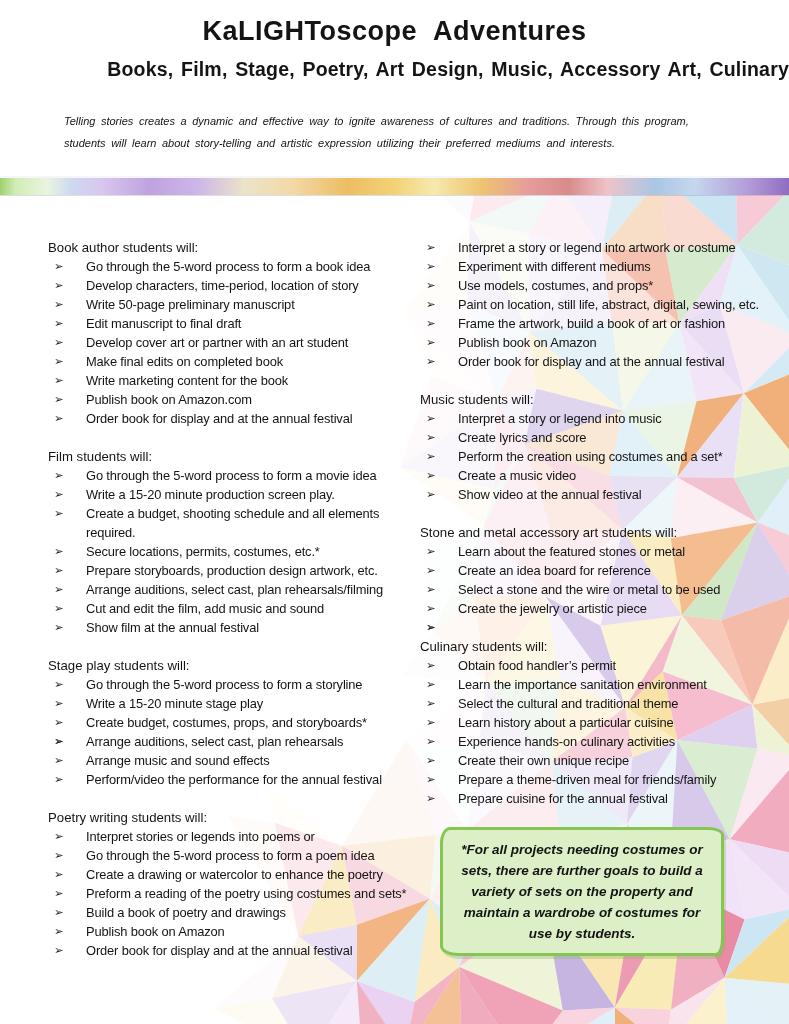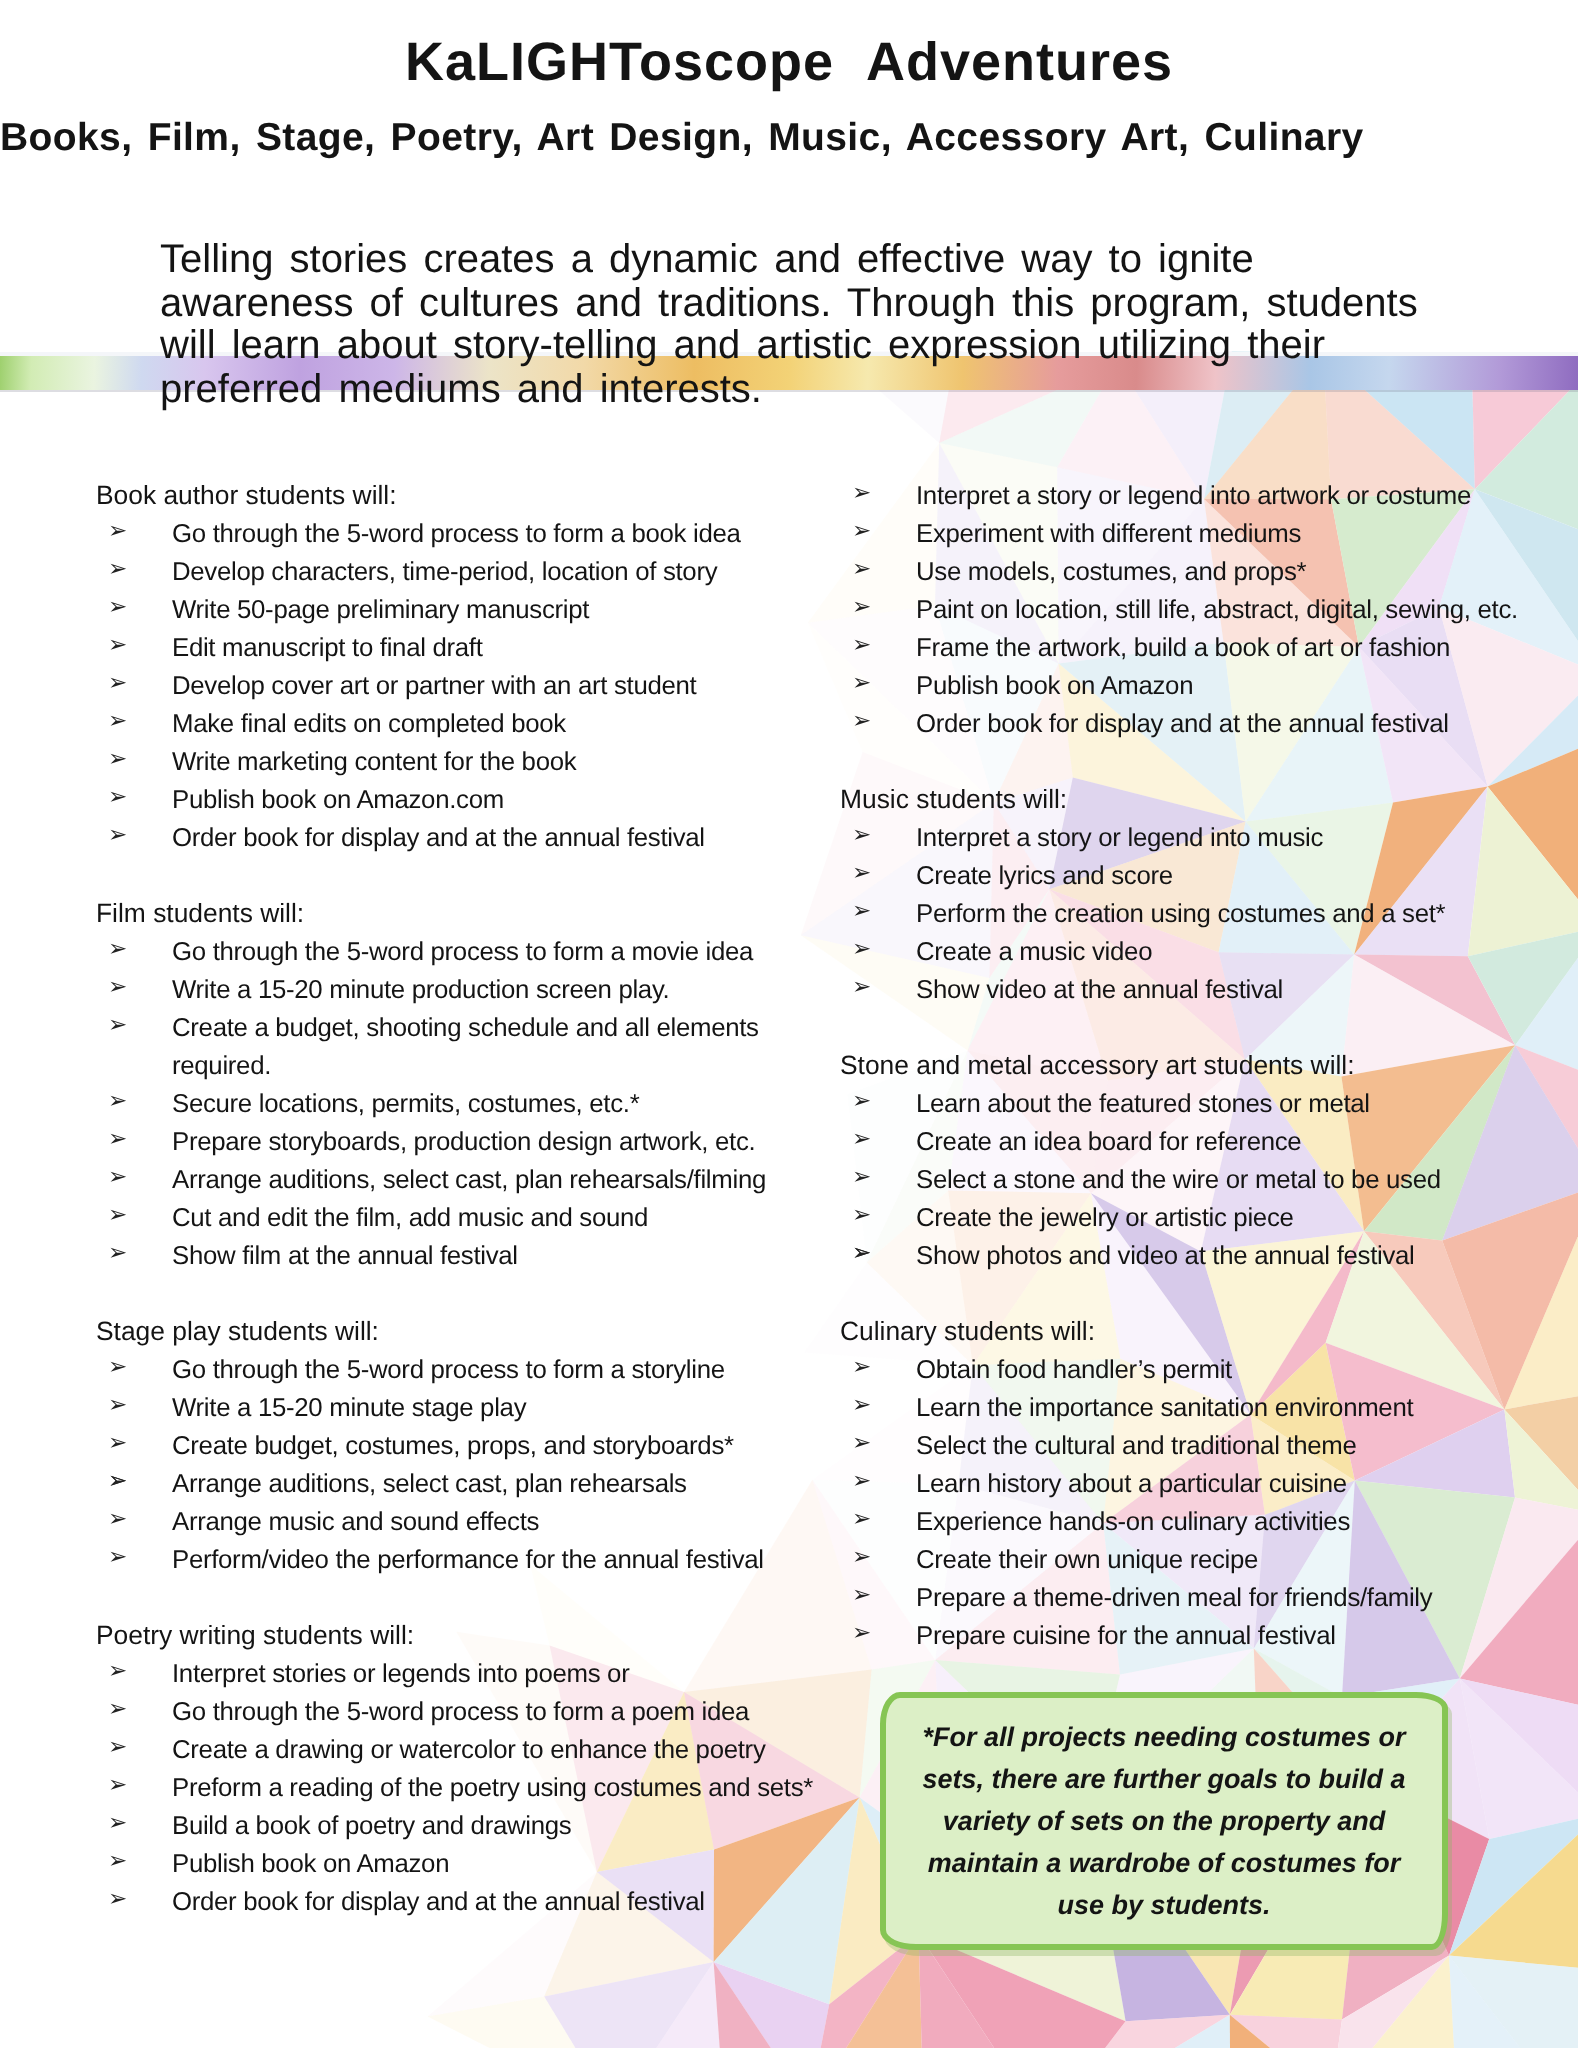--- a/index.html
+++ b/index.html
@@ -17,26 +17,26 @@
       #f3d276 50%, #f6e9ae 55%, #efc46f 61%, #e69c9c 67%, #d98b8b 72%,
       #efc3c8 77%, #a9c6e6 83%, #c5d7ee 88%, #b29ad8 95%, #8f6cc0 100%);
     border-top:2px solid #f4f6f9;
     box-shadow:0 1px 0 rgba(120,120,140,.25);
   }
   .title{
     position:absolute;left:0;top:16px;width:789px;text-align:center;
     font-size:27px;font-weight:bold;letter-spacing:.5px;word-spacing:9px;
   }
   .subtitle{
-    position:absolute;left:0;top:58px;width:789px;text-align:left;
+    position:absolute;left:0;top:58px;width:789px;text-align:right;
     font-size:19.5px;font-weight:bold;letter-spacing:.2px;word-spacing:2px;
   }
   .intro{
-    position:absolute;left:80px;top:100px;width:632px;
-    font-size:20px;line-height:21.5px;word-spacing:2.5px;
+    position:absolute;left:64px;top:100px;width:632px;
+    font-size:11px;line-height:21.5px;word-spacing:2.5px;font-style:italic;
   }
   .col{position:absolute;top:218px;margin-top:20px;}
   .col-left{left:48px;width:372px;}
   .col-right{left:420px;width:356px;}
   section{margin:0 0 19px 0;}
   .sec-head{font-size:13.2px;line-height:19px;}
   ul.items{margin:0;padding:0;list-style:none;}
   ul.items li{
     position:relative;padding-left:38px;
     font-size:12.9px;line-height:19px;letter-spacing:-.15px;
@@ -298,21 +298,21 @@
         </ul>
       </section>
       <section>
         <div class="sec-head">Stone and metal accessory art students will:</div>
         <ul class="items">
           <li><span class="bullet">➢</span><span>Learn about the featured stones or metal</span></li>
           <li><span class="bullet">➢</span><span>Create an idea board for reference</span></li>
           <li><span class="bullet">➢</span><span>Select a stone and the wire or metal to be used</span></li>
           <li><span class="bullet">➢</span><span>Create the jewelry or artistic piece</span></li>
           <li><span class="bullet">➢</span></li>
-          <li><span class="bullet">➢</span><span>Show photos and video at the annual festival</span></li>
+          <li><span class="bullet">➢</span></li>
         </ul>
       </section>
       <section>
         <div class="sec-head">Culinary students will:</div>
         <ul class="items">
           <li><span class="bullet">➢</span><span>Obtain food handler’s permit</span></li>
           <li><span class="bullet">➢</span><span>Learn the importance sanitation environment</span></li>
           <li><span class="bullet">➢</span><span>Select the cultural and traditional theme</span></li>
           <li><span class="bullet">➢</span><span>Learn history about a particular cuisine</span></li>
           <li><span class="bullet">➢</span><span>Experience hands-on culinary activities</span></li>

